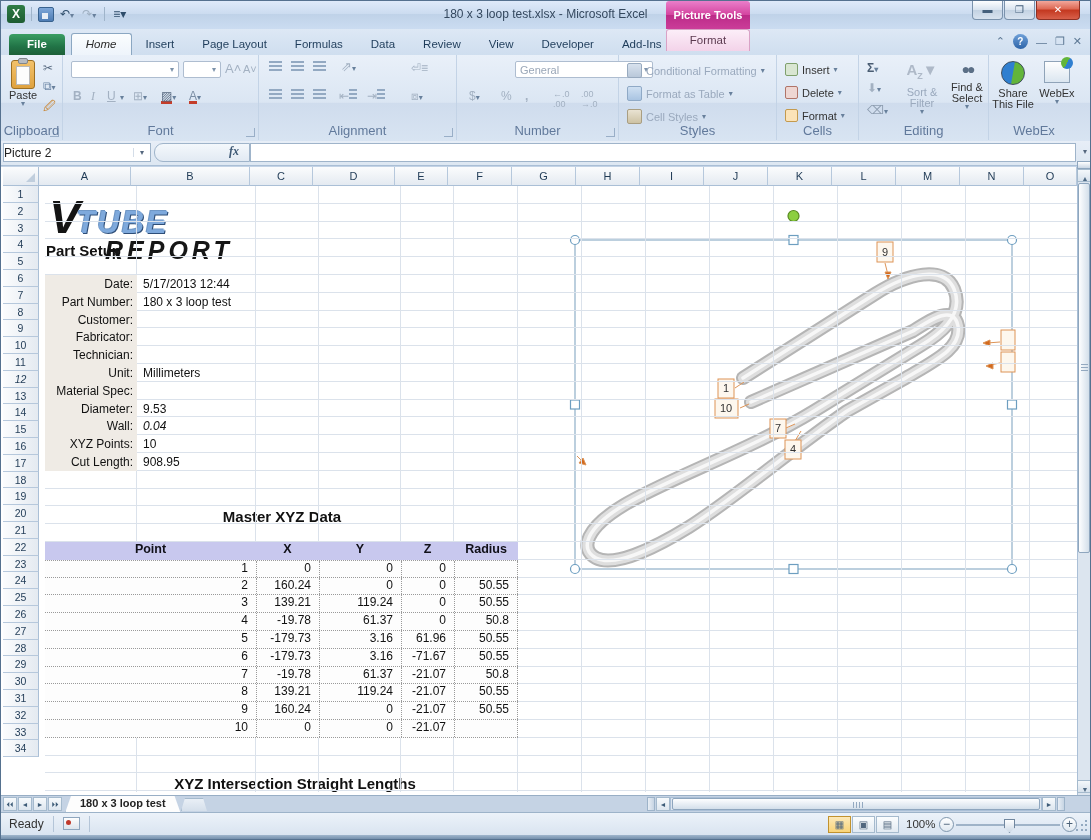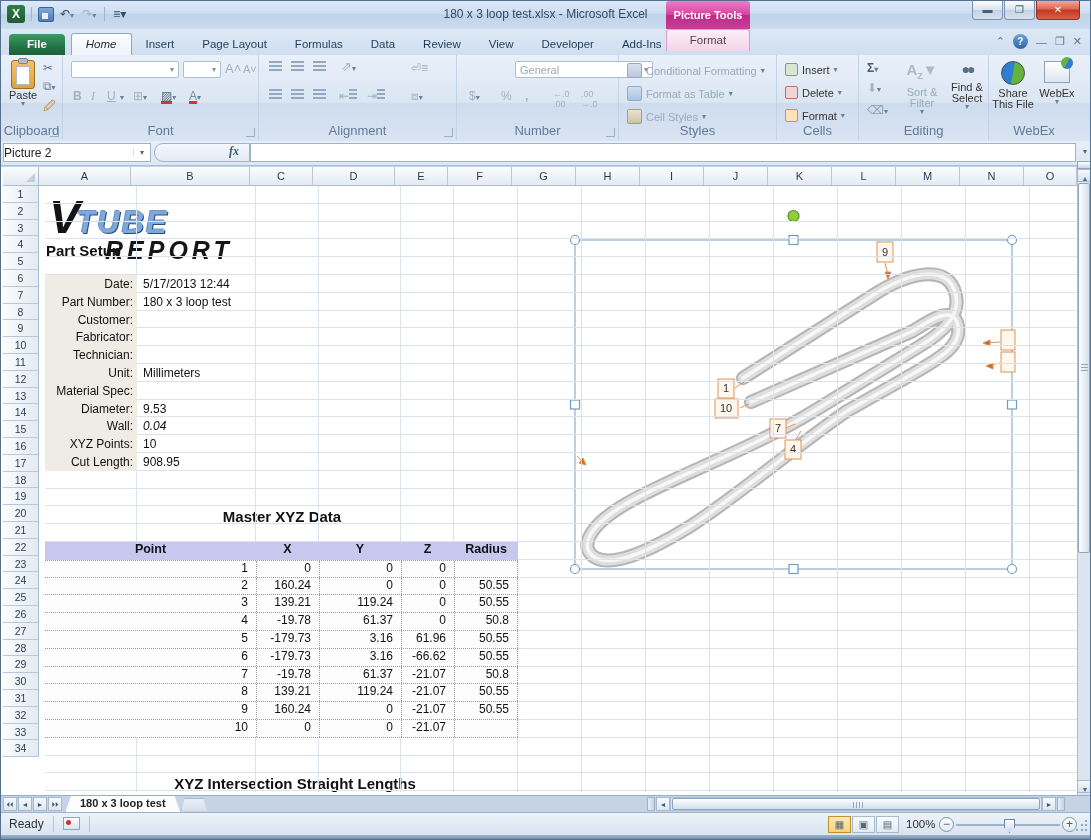--- a/index.html
+++ b/index.html
@@ -374,21 +374,21 @@
         <div class="rowhead" style="height: 17px;">2</div>
         <div class="rowhead" style="height: 16px;">3</div>
         <div class="rowhead" style="height: 17px;">4</div>
         <div class="rowhead" style="height: 17px;">5</div>
         <div class="rowhead" style="height: 17px;">6</div>
         <div class="rowhead" style="height: 17px;">7</div>
         <div class="rowhead" style="height: 16px;">8</div>
         <div class="rowhead" style="height: 17px;">9</div>
         <div class="rowhead" style="height: 17px;">10</div>
         <div class="rowhead" style="height: 17px;">11</div>
-        <div class="rowhead" style="height: 17px;">12</div>
+        <div class="rowhead" style="height: 17px; font-style: italic;">12</div>
         <div class="rowhead" style="height: 16px;">13</div>
         <div class="rowhead" style="height: 17px;">14</div>
         <div class="rowhead" style="height: 17px;">15</div>
         <div class="rowhead" style="height: 17px;">16</div>
         <div class="rowhead" style="height: 17px;">17</div>
         <div class="rowhead" style="height: 16px;">18</div>
         <div class="rowhead" style="height: 17px;">19</div>
         <div class="rowhead" style="height: 17px;">20</div>
         <div class="rowhead" style="height: 17px;">21</div>
         <div class="rowhead" style="height: 17px;">22</div>
@@ -587,21 +587,21 @@
           <div style="width: 211px; flex: 0 0 211px; line-height: 15.8px;">5</div>
           <div style="width: 63px; flex: 0 0 63px; line-height: 15.8px;">-179.73</div>
           <div style="width: 82px; flex: 0 0 82px; line-height: 15.8px;">3.16</div>
           <div style="width: 53px; flex: 0 0 53px; line-height: 15.8px;">61.96</div>
           <div style="width: 64px; flex: 0 0 64px; line-height: 15.8px;">50.55</div>
         </div>
         <div class="trow" style="top: 462.8px; height: 17.8px;">
           <div style="width: 211px; flex: 0 0 211px; line-height: 15.8px;">6</div>
           <div style="width: 63px; flex: 0 0 63px; line-height: 15.8px;">-179.73</div>
           <div style="width: 82px; flex: 0 0 82px; line-height: 15.8px;">3.16</div>
-          <div style="width: 53px; flex: 0 0 53px; line-height: 15.8px;">-66.62</div>
+          <div style="width: 53px; flex: 0 0 53px; line-height: 15.8px;">-71.67</div>
           <div style="width: 64px; flex: 0 0 64px; line-height: 15.8px;">50.55</div>
         </div>
         <div class="trow" style="top: 480.6px; height: 17.8px;">
           <div style="width: 211px; flex: 0 0 211px; line-height: 15.8px;">7</div>
           <div style="width: 63px; flex: 0 0 63px; line-height: 15.8px;">-19.78</div>
           <div style="width: 82px; flex: 0 0 82px; line-height: 15.8px;">61.37</div>
           <div style="width: 53px; flex: 0 0 53px; line-height: 15.8px;">-21.07</div>
           <div style="width: 64px; flex: 0 0 64px; line-height: 15.8px;">50.8</div>
         </div>
         <div class="trow" style="top: 498.4px; height: 17.8px;">

